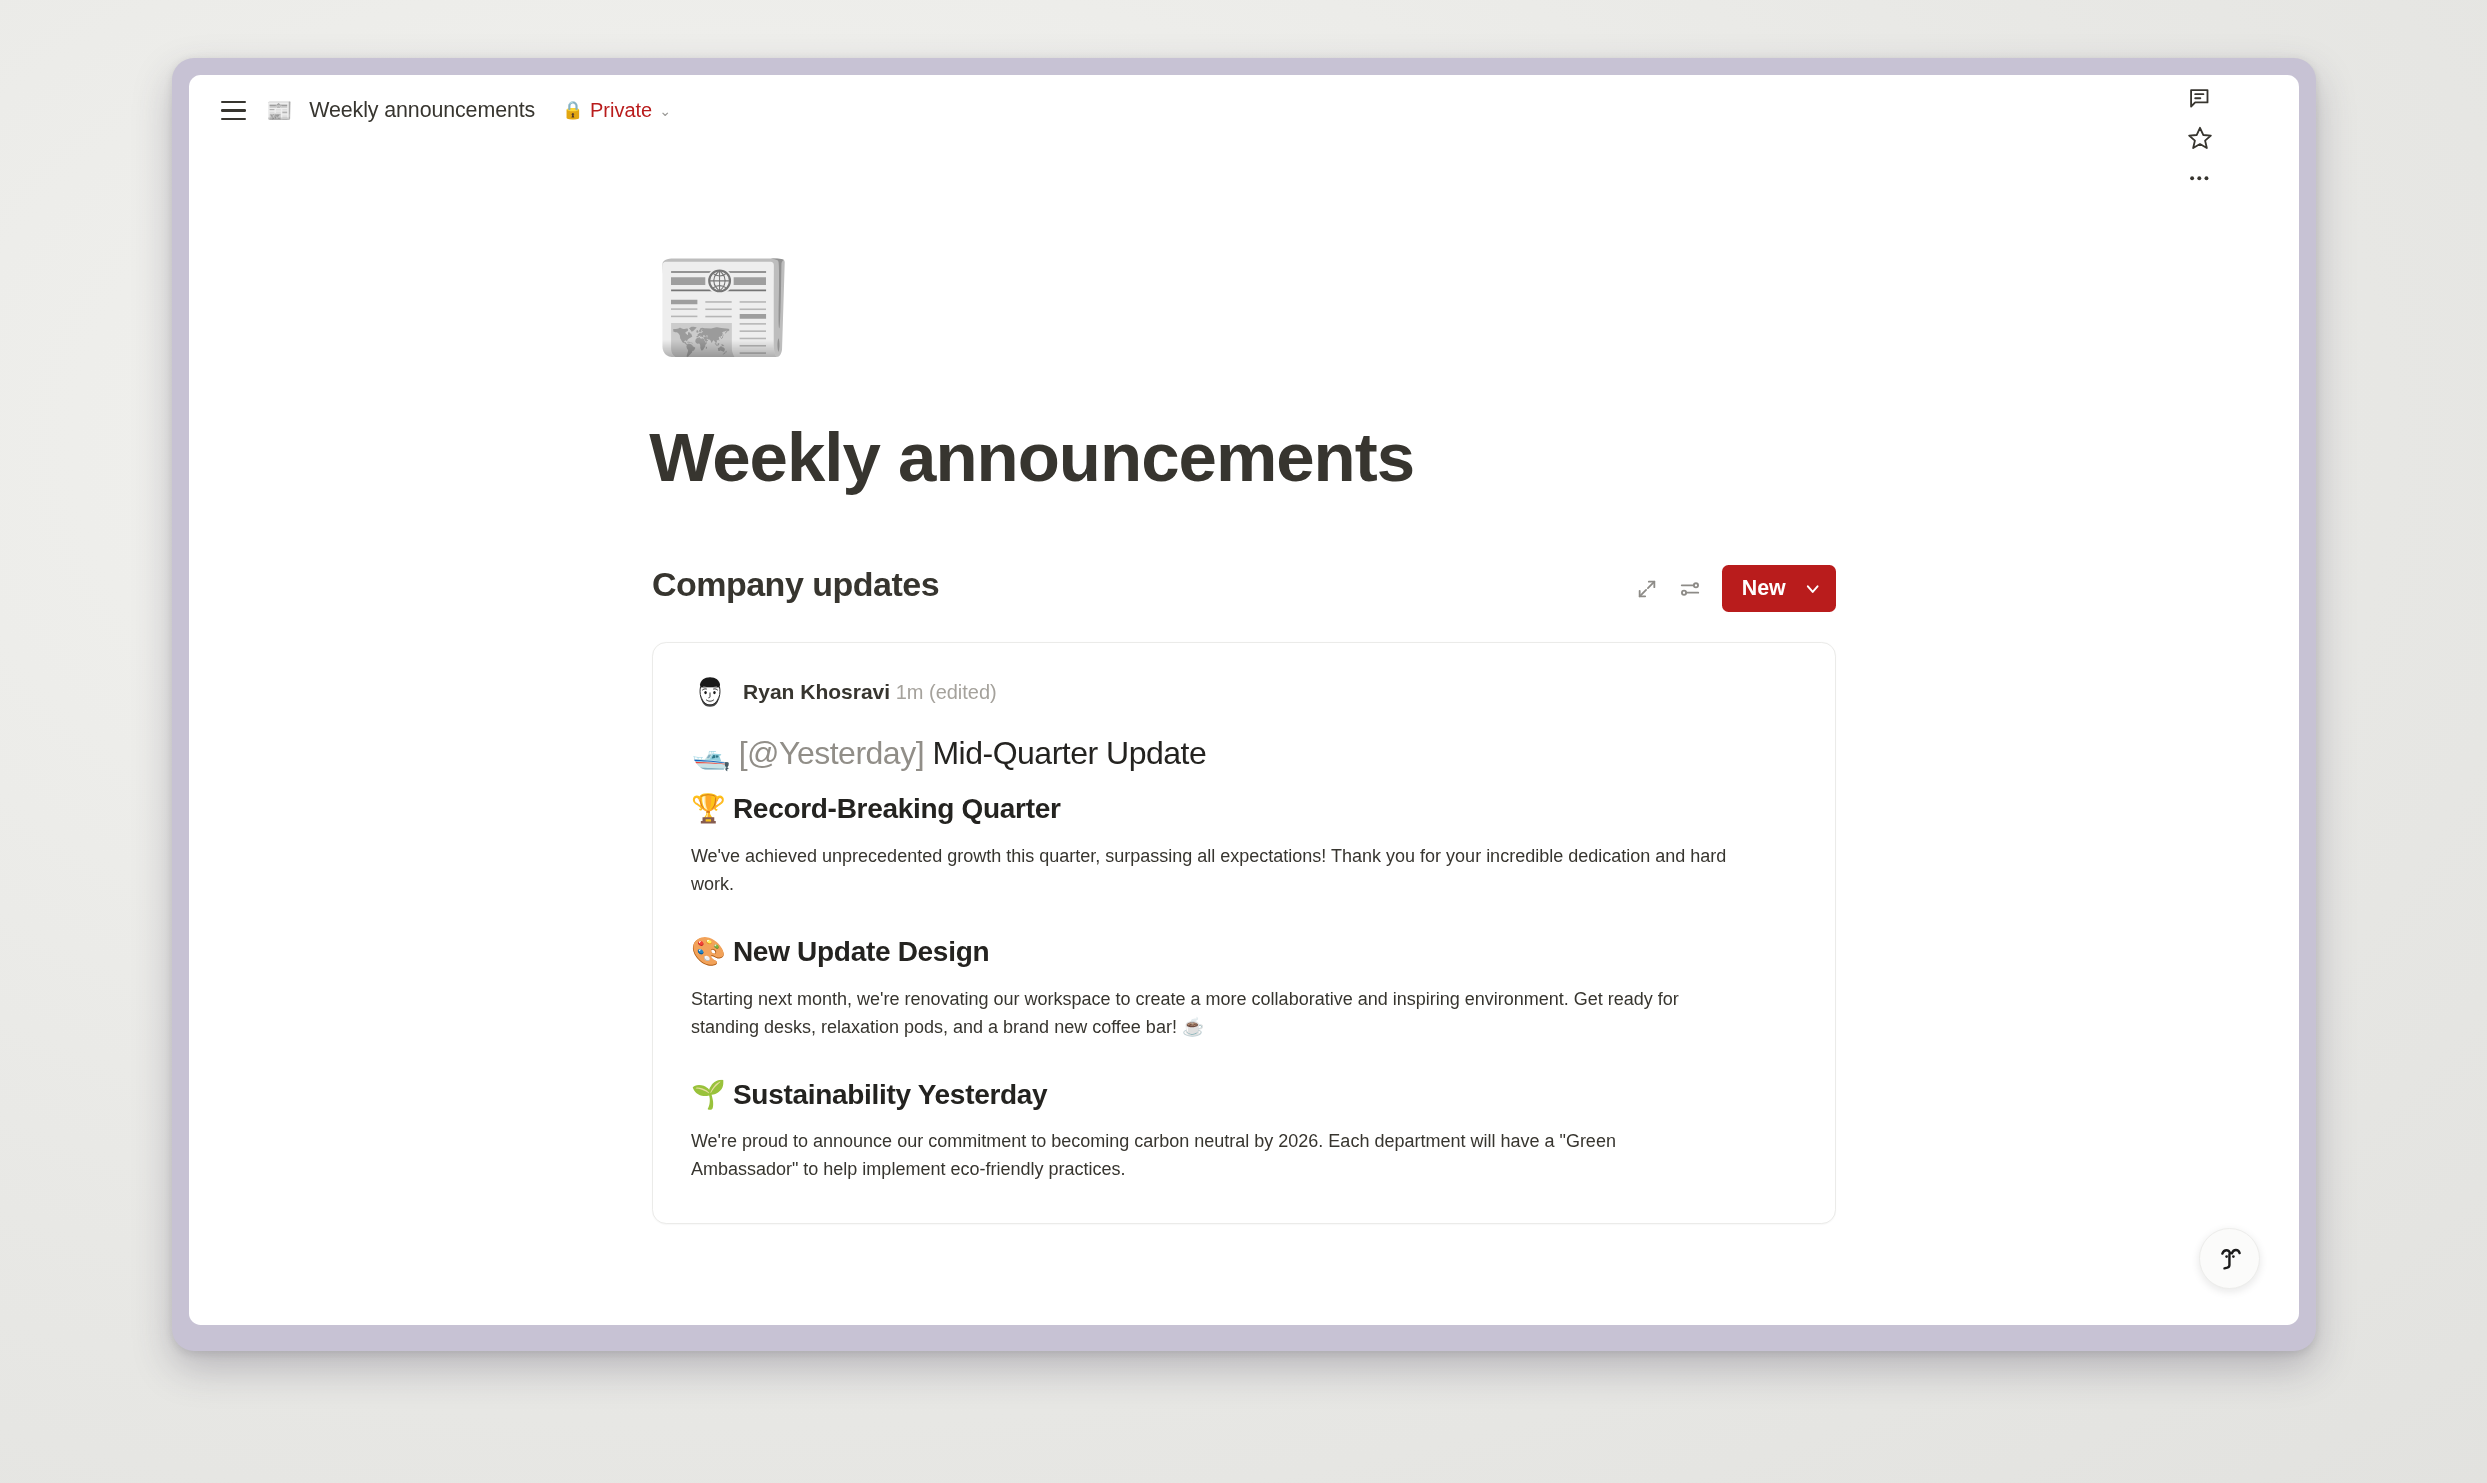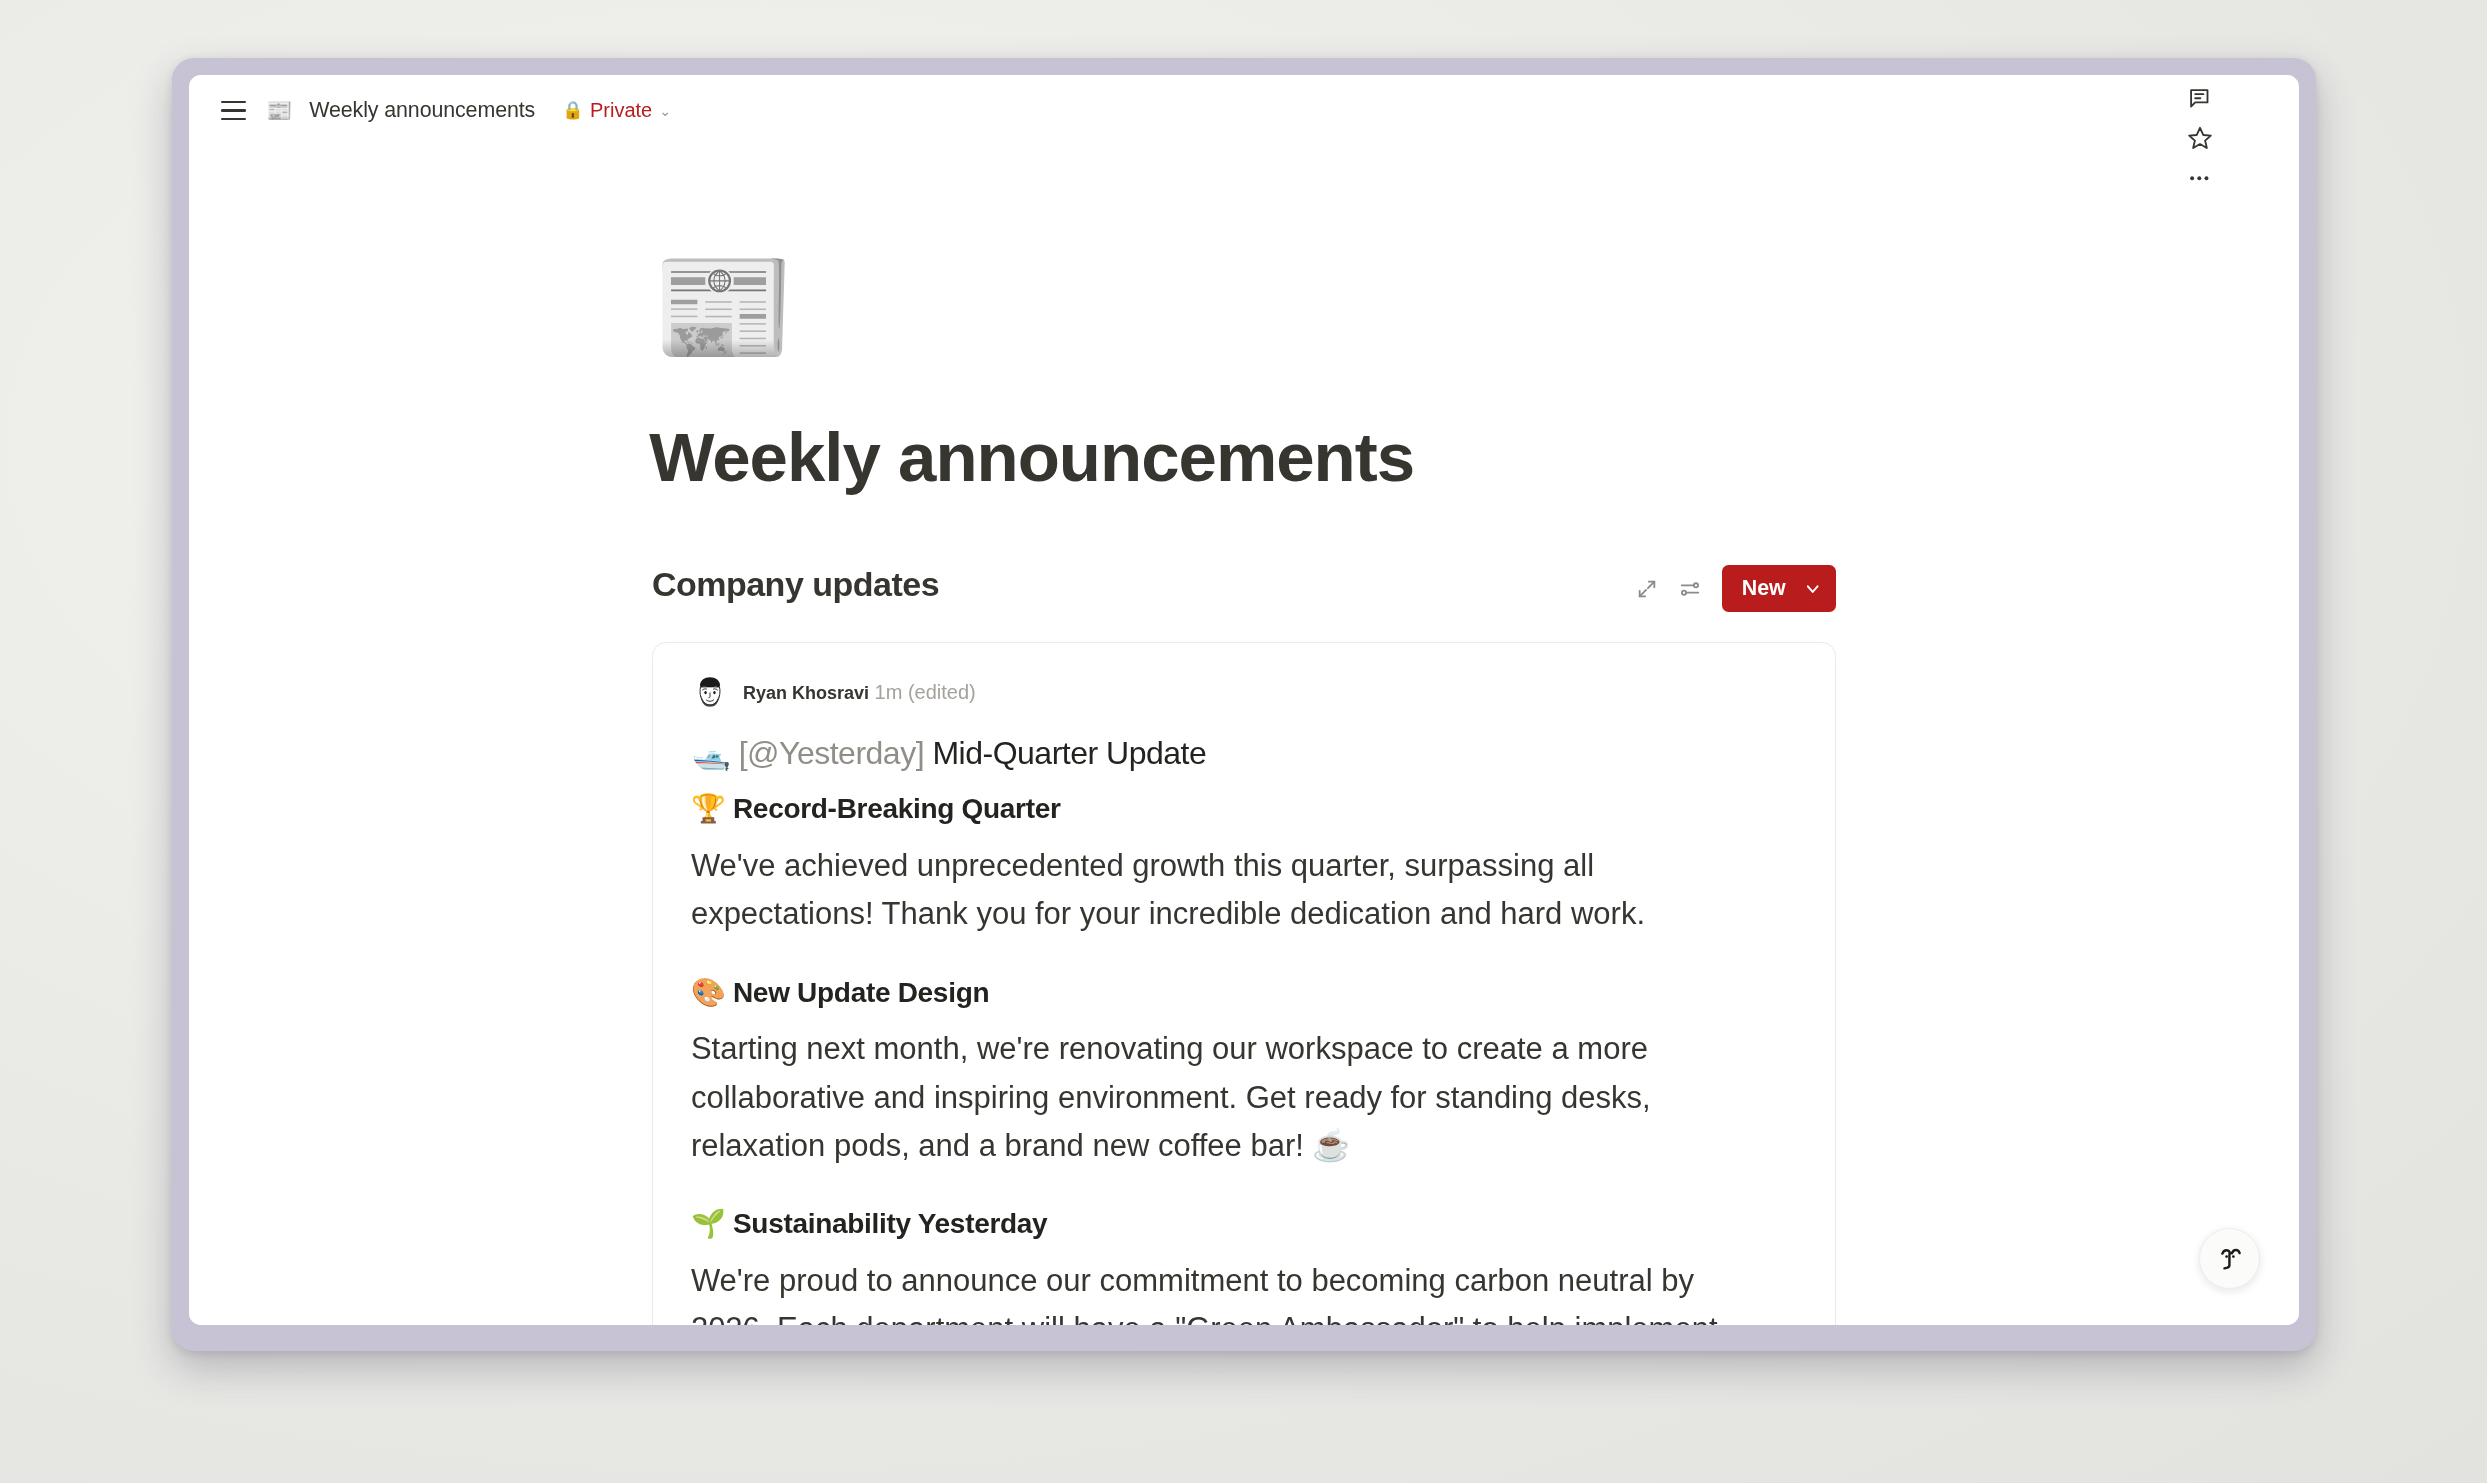--- a/index.html
+++ b/index.html
@@ -267,21 +267,21 @@
     width: 38px;
     height: 38px;
     border-radius: 50%;
     overflow: hidden;
     flex: 0 0 auto;
     background: #ffffff;
   }
   #avatar svg { display: block; width: 100%; height: 100%; }
 
   #author-name {
-    font-size: 18px;
+    font-size: 21px;
     font-weight: 600;
     color: #37352f;
   }
   #post-time {
     font-size: 20px;
     color: #a5a29c;
     margin-left: 2.6px;
   }
 
   .post-h1 {
@@ -301,21 +301,21 @@
     font-weight: 700;
     color: #242320;
     letter-spacing: -0.3px;
     line-height: 1.3;
     margin-top: 0;
     margin-bottom: 14.2px;
   }
   .section-block + .section-block { margin-top: 36px; }
 
   .post-p {
-    font-size: 31px;
+    font-size: 18px;
     line-height: 1.56;
     color: #37352f;
     max-width: 1036px;
   }
 
   .emoji {
     font-family: "DejaVu Sans", sans-serif;
     font-style: normal;
   }
 

